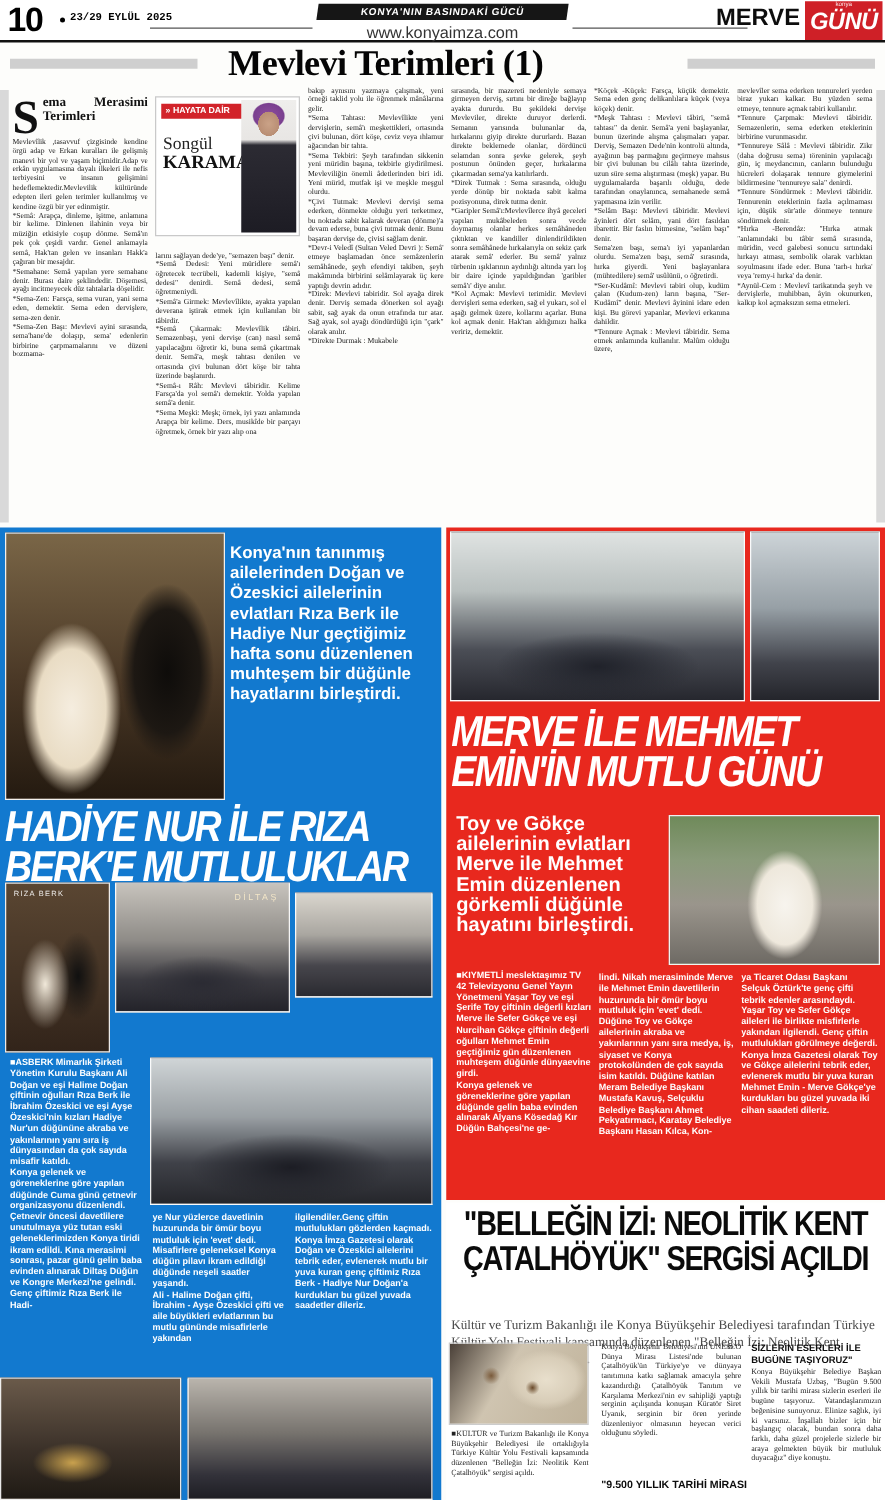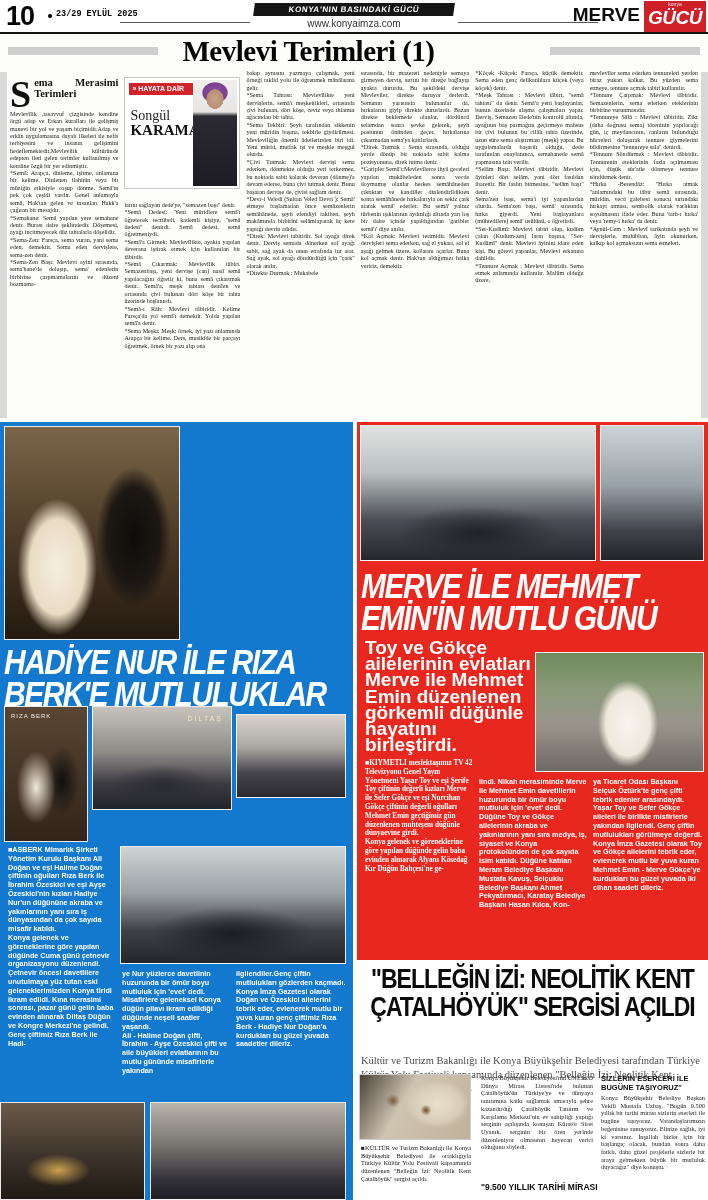--- a/index.html
+++ b/index.html
@@ -10,21 +10,21 @@
   
   #hdr{position:absolute;left:0;top:0;width:708px;height:34px;border-bottom:2px solid #111;background:#fff;padding-left:41px;}
   #pageno{position:absolute;left:6px;top:1px;font-family:"Liberation Sans",sans-serif;font-weight:900;font-size:27px;letter-spacing:-1px;color:#000;}
   #pagedot{position:absolute;left:48px;top:14px;width:4px;height:4px;background:#000;border-radius:50%;}
   #hdate{position:absolute;left:56px;top:9px;font-family:Liberation Mono, monospace;font-weight:700;font-size:8.5px;color:#000;}
   .hline{position:absolute;top:22px;height:1px;background:#555;}
   #motto{position:absolute;left:254px;top:3px;width:200px;height:13px;background:#161616;color:#fff;
          font-family:"Liberation Sans",sans-serif;font-weight:700;font-size:8px;letter-spacing:.6px;
          text-align:center;line-height:13px;transform:skewX(-8deg);}
   #site{position:absolute;left:254px;top:18px;width:200px;text-align:center;font-family:"Liberation Sans",sans-serif;
-        font-size:10px;color:#333;}
+        font-size:13px;color:#333;}
   #haber{position:absolute;right:68px;top:4px;font-family:"Liberation Sans",sans-serif;font-weight:900;font-size:19px;color:#0d0d0d;}
   #brand{position:absolute;right:2px;top:1px;width:62px;height:31px;background:#cf2027;color:#fff;text-align:center;}
   #brandsmall{display:block;font-family:"Liberation Sans",sans-serif;font-size:5px;line-height:6px;opacity:.9;}
   #brandname{display:block;font-family:"Liberation Sans",sans-serif;font-weight:900;font-style:italic;font-size:19px;line-height:22px;letter-spacing:-.5px;}
 
   
   #mtitle{position:absolute;left:0;top:36px;width:617px;text-align:center;
           font-family:"Liberation Serif",serif;font-weight:900;font-size:29px;line-height:30px;color:#050505;letter-spacing:-.5px;}
   .trule{position:absolute;top:47px;width:150px;height:8px;background:#cfcfcf;}
   .edge{position:absolute;width:7px;background:#d9d9d9;}
@@ -84,25 +84,25 @@
        background:linear-gradient(180deg,#b9b4ac 0%,#77736e 45%,#33323a 80%,#1e1e24 100%);}
 
   
   #red{position:absolute;left:357px;top:422px;width:351px;height:538px;background:#e8281e;}
   #rp1{left:3px;top:3px;width:236px;height:136px;
        background:radial-gradient(90px 30px at 50% 80%,#20222a 0%,transparent 90%),
                   linear-gradient(180deg,#dfe3e2 0%,#b9c0bf 35%,#4b4e56 70%,#26272e 100%);}
   #rp2{left:243px;top:3px;width:104px;height:136px;
        background:linear-gradient(180deg,#cdd4d8 0%,#97a0a6 45%,#41434b 78%,#24252b 100%);}
   #rr-h1{top:146px;} #rr-h2{top:178px;}
-  #rr-intro{position:absolute;left:8px;top:218px;width:166px;font-size:19px;line-height:16.2px;}
+  #rr-intro{position:absolute;left:8px;top:230px;width:166px;font-size:16px;line-height:16.2px;}
   #rp3{left:178px;top:230px;width:169px;height:120px;
        background:radial-gradient(40px 58px at 55% 60%,#f7f4ee 0%,#eee8dc 55%,transparent 75%),
                   linear-gradient(180deg,#6f8a5a 0%,#8a9a7a 30%,#9a958c 60%,#6e6a64 100%);}
-  #rr-c1{left:8px;top:337px;width:108px;height:176px;font-family:Liberation Serif, serif;}
+  #rr-c1{left:8px;top:354px;width:108px;height:176px;}
   #rr-c2{left:122px;top:356px;width:108px;height:176px;}
   #rr-c3{left:236px;top:356px;width:110px;height:176px;}
 
   
   #expo{position:absolute;left:357px;top:962px;width:351px;height:238px;background:#fff;}
   .expoH{position:absolute;left:0;width:351px;text-align:center;font-family:"Liberation Sans",sans-serif;
          font-weight:900;color:#0b0b0b;font-size:23px;line-height:24px;letter-spacing:-1px;transform:scale(1,1.2);transform-origin:center top;}
   #ex-h1{top:2px;} #ex-h2{top:30px;}
   #ex-sub{position:absolute;left:4px;top:66px;width:344px;font-family:Liberation Serif, serif;
           font-size:10.5px;line-height:13.5px;color:#4a4a4a;margin-top:26px;}
@@ -129,21 +129,21 @@
     <div id="pageno" data-name="page-number">10</div>
     <div id="pagedot" data-name="date-bullet-icon"></div>
     <div id="hdate" data-name="issue-date">23/29 EYLÜL 2025</div>
     <div class="hline" style="left:120px;width:130px;" data-name="header-rule-left"></div>
     <div id="motto" data-name="masthead-motto">KONYA'NIN BASINDAKİ GÜCÜ</div>
     <div id="site" data-name="masthead-website">www.konyaimza.com</div>
     <div class="hline" style="left:458px;width:140px;" data-name="header-rule-right"></div>
     <div id="haber" data-name="section-label">MERVE</div>
     <div id="brand" data-name="imza-logo">
       <span id="brandsmall" data-name="imza-logo-small-text">konya</span>
-      <span id="brandname" data-name="imza-logo-text">GÜCÜ</span>
+      <span id="brandname" data-name="imza-logo-text">GÜNÜ</span>
     </div>
   </div>
 
   <div id="mtitle" data-name="article-title">Mevlevi Terimleri (1)</div>
   <div class="trule" style="left:8px;" data-name="title-rule-left"></div>
   <div class="trule" style="right:8px;" data-name="title-rule-right"></div>
   <div class="edge" style="left:0;top:72px;height:346px;" data-name="left-margin-strip"></div>
   <div class="edge" style="right:0;top:72px;height:346px;" data-name="right-margin-strip"></div>
 
   <div id="cols" data-name="article-columns">
@@ -189,20 +189,21 @@
     <div class="col" data-name="article-column-6"><span data-name="column-6-text">mevlevîler sema ederken tennureleri yerden biraz yukarı kalkar. Bu yüzden sema etmeye, tennure açmak tabiri kullanılır.
 *Tennure Çarpmak: Mevlevi tâbiridir. Semazenlerin, sema ederken eteklerinin birbirine vurunmasıdır.
 *Tennureye  Sâlâ : Mevlevi tâbiridir. Zikr (daha doğrusu sema) töreninin yapılacağı gün, iç meydancının, canların bulunduğu hücreleri dolaşarak tennure giymelerini bildirmesine "tennureye sala" denirdi.
 *Tennure Söndürmek : Mevlevi tâbiridir. Tennurenin eteklerinin fazla açılmaması için, düşük sür'atle dönmeye tennure söndürmek denir.
 *Hırka -Berendâz: "Hırka atmak "anlamındaki bu tâbir semâ sırasında, müridin, vecd galebesi sonucu sırtındaki hırkayı atması, sembolik olarak varlıktan soyulmasını ifade eder. Buna 'tarh-ı hırka' veya 'remy-i hırka' da denir.
 *Aynül-Cem : Mevlevî tarikatında şeyh ve dervişlerle, muhibban, âyin okunurken, kalkıp kol açmaksızın sema etmeleri.</span></div>
   </div>
 
   <div id="blue" data-name="wedding-story-left">
     <div class="ph" id="bp1" data-name="wedding-couple-photo"></div>
+    <div class="wtxt" id="bl-intro" data-name="wedding-left-intro">Konya'nın tanınmış ailelerinden Doğan ve Özeskici ailelerinin evlatları Rıza Berk ile Hadiye Nur geçtiğimiz hafta sonu düzenlenen muhteşem bir düğünle hayatlarını birleştirdi.</div>
     <div class="bigH" id="bl-h1" data-name="wedding-left-headline-line1">HADİYE NUR İLE RIZA</div>
     <div class="bigH" id="bl-h2" data-name="wedding-left-headline-line2">BERK'E MUTLULUKLAR</div>
     <div class="ph" id="bp2" data-name="couple-portrait-photo">
         <span class="sign" data-name="neon-sign-text">RIZA BERK</span>
       </div>
     <div class="ph" id="bp3" data-name="venue-photo">
         <span class="sign" data-name="venue-sign-text">DİLTAŞ</span>
       </div>
     <div class="ph" id="bp4" data-name="guests-photo-1"></div>
     <div class="wtxt bcol" id="bl-c1" data-name="wedding-left-body-col1">■ASBERK Mimarlık Şirketi Yönetim Kurulu Başkanı Ali Doğan ve eşi Halime Doğan çiftinin oğulları Rıza Berk ile İbrahim Özeskici ve eşi Ayşe Özeskici'nin kızları Hadiye Nur'un düğününe akraba ve yakınlarının yanı sıra iş dünyasından da çok sayıda misafir katıldı.

